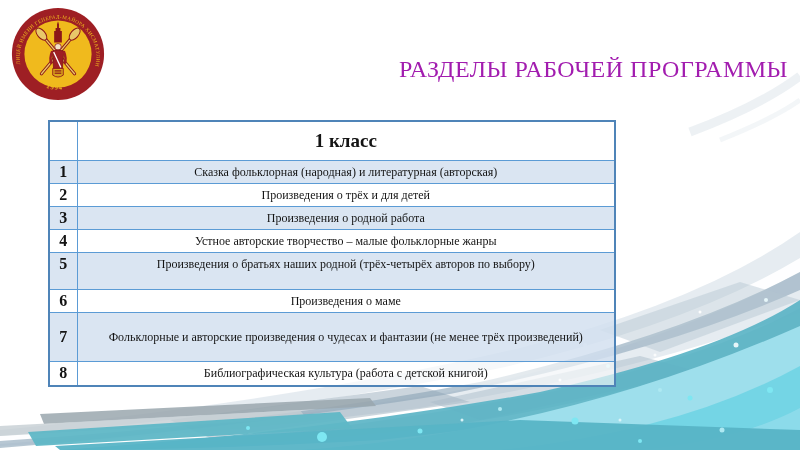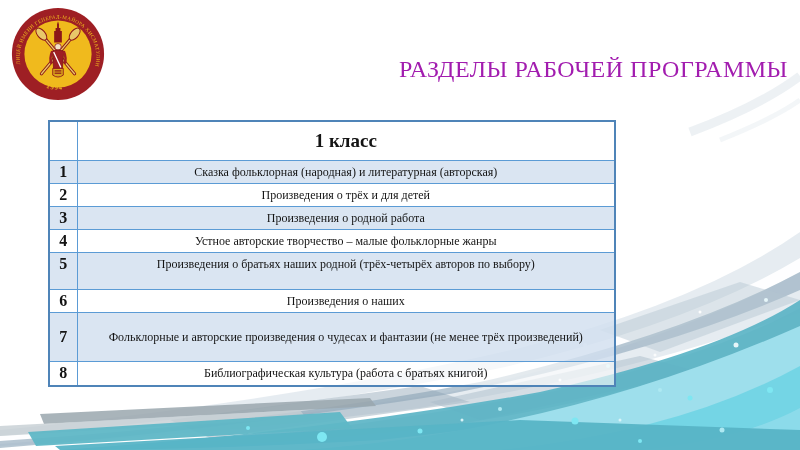--- a/index.html
+++ b/index.html
@@ -182,25 +182,25 @@
         <tr>
           <td class="num">4</td>
           <td class="txt">Устное авторские творчество – малые фольклорные жанры</td>
         </tr>
         <tr>
           <td class="num">5</td>
           <td class="txt">Произведения о братьях наших родной (трёх-четырёх авторов по выбору)</td>
         </tr>
         <tr>
           <td class="num">6</td>
-          <td class="txt">Произведения о наших</td>
+          <td class="txt">Произведения о маме</td>
         </tr>
         <tr>
           <td class="num">7</td>
           <td class="txt">Фольклорные и авторские произведения о чудесах и фантазии (не менее трёх произведений)</td>
         </tr>
         <tr>
           <td class="num">8</td>
-          <td class="txt">Библиографическая культура (работа с братьях книгой)</td>
+          <td class="txt">Библиографическая культура (работа с детской книгой)</td>
         </tr>
       </tbody>
   </table>
 </div>
 
 </body></html>

